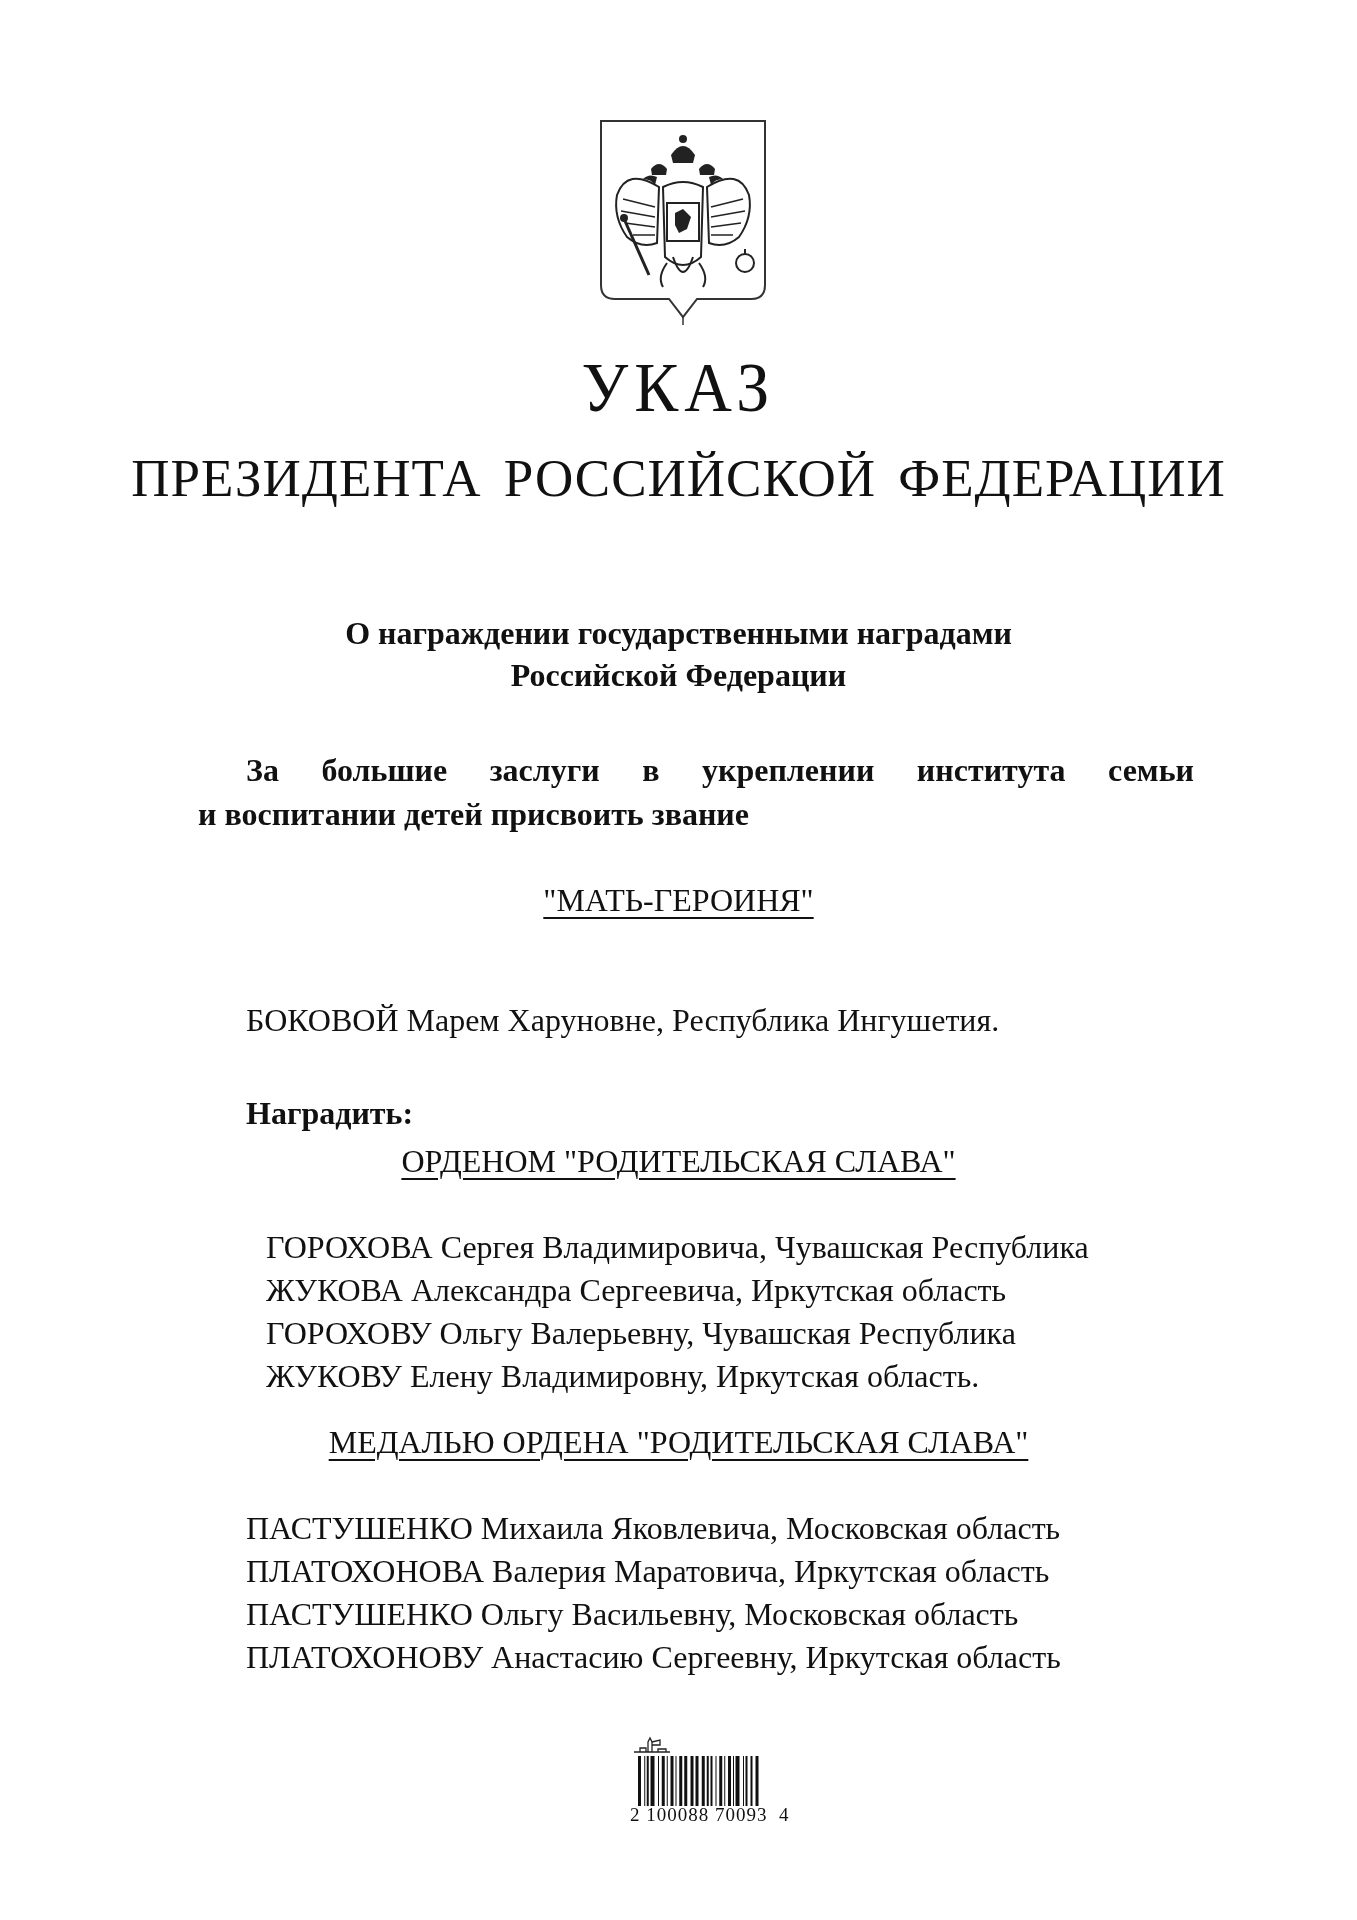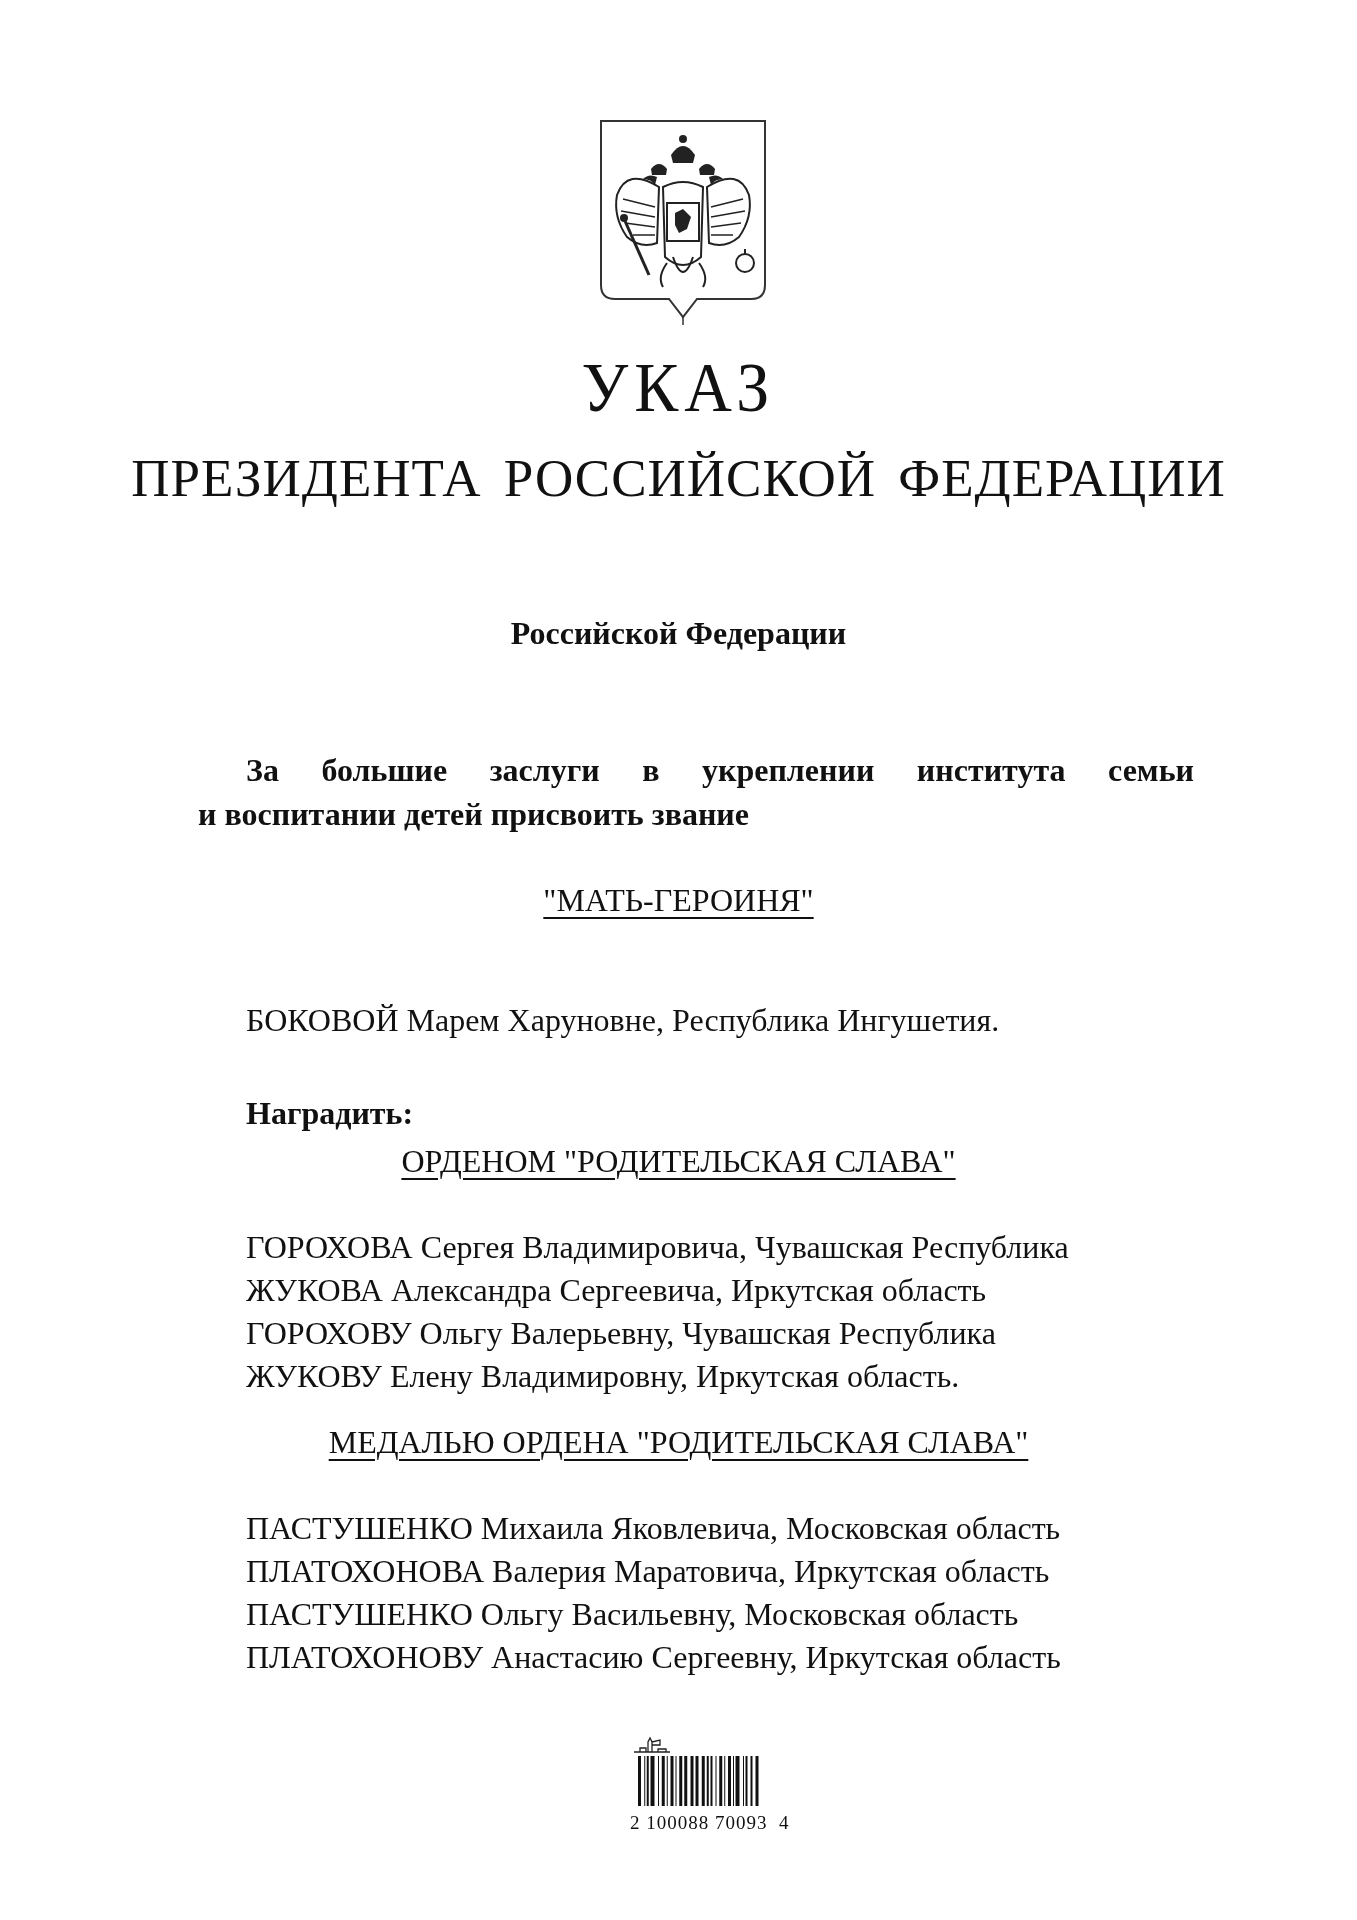--- a/index.html
+++ b/index.html
@@ -26,29 +26,29 @@
     .award-title span { text-decoration: underline; text-underline-offset: 6px; text-decoration-thickness: 2px; }
     .t-hero { top: 882px; }
     .t-order { top: 1143px; }
     .t-medal { top: 1424px; }
 
     .line { position: absolute; left: 246px; font-size: 32px; white-space: nowrap; margin-top: 37px; }
     .recipient-hero { top: 965px; }
     .nagradit { top: 1058px; font-weight: bold; }
 
     .list { position: absolute; left: 246px; font-size: 32px; line-height: 43px; white-space: nowrap; }
-    .list-order { top: 1226px; }
+    .list-order { top: 1226px; margin-left: 20px; }
     .list-medal { top: 1507px; }
     .list div { height: 43px; }
 
     .barcode-wrap { position: absolute; left: 628px; top: 1736px; width: 180px; height: 90px; }
     .barcode-logo { position: absolute; left: 4px; top: 0; width: 40px; height: 18px; }
     .barcode-bars { position: absolute; left: 10px; top: 20px; width: 150px; height: 50px; }
     .barcode-number { position: absolute; left: 2px; top: 68px; font-size: 19px;
-                      font-family: "Liberation Serif", serif; letter-spacing: 1px; white-space: pre; margin-top: 8px; }
+                      font-family: "Liberation Serif", serif; letter-spacing: 1px; white-space: pre; }
   </style>
 </head>
 <body>
 
 <div class="page">
 
   <svg class="emblem" viewBox="0 0 172 210">
     <path d="M4 4 H168 V168 Q168 182 154 182 H100 L86 200 L72 182 H18 Q4 182 4 168 Z" fill="#fff" stroke="#333" stroke-width="2"></path>
     <line x1="86" y1="200" x2="86" y2="208" stroke="#333" stroke-width="1.5"></line>
 
@@ -81,20 +81,21 @@
     <line x1="28" y1="104" x2="52" y2="158" stroke="#222" stroke-width="3"></line>
     <circle cx="27" cy="101" r="4" fill="#222"></circle>
     <circle cx="148" cy="146" r="9" fill="none" stroke="#222" stroke-width="2"></circle>
     <line x1="148" y1="132" x2="148" y2="137" stroke="#222" stroke-width="2"></line>
   </svg>
 
   <div class="title ukaz">УКАЗ</div>
   <div class="title president">ПРЕЗИДЕНТА РОССИЙСКОЙ ФЕДЕРАЦИИ</div>
 
   <div class="subject">
+    <div>О награждении государственными наградами</div>
     <div>Российской Федерации</div>
   </div>
 
   <div class="preamble">
     <span class="first">За большие заслуги в укреплении института семьи</span>
     <span>и воспитании детей присвоить звание</span>
   </div>
 
   <div class="award-title t-hero">
     <span>"МАТЬ-ГЕРОИНЯ"</span>

